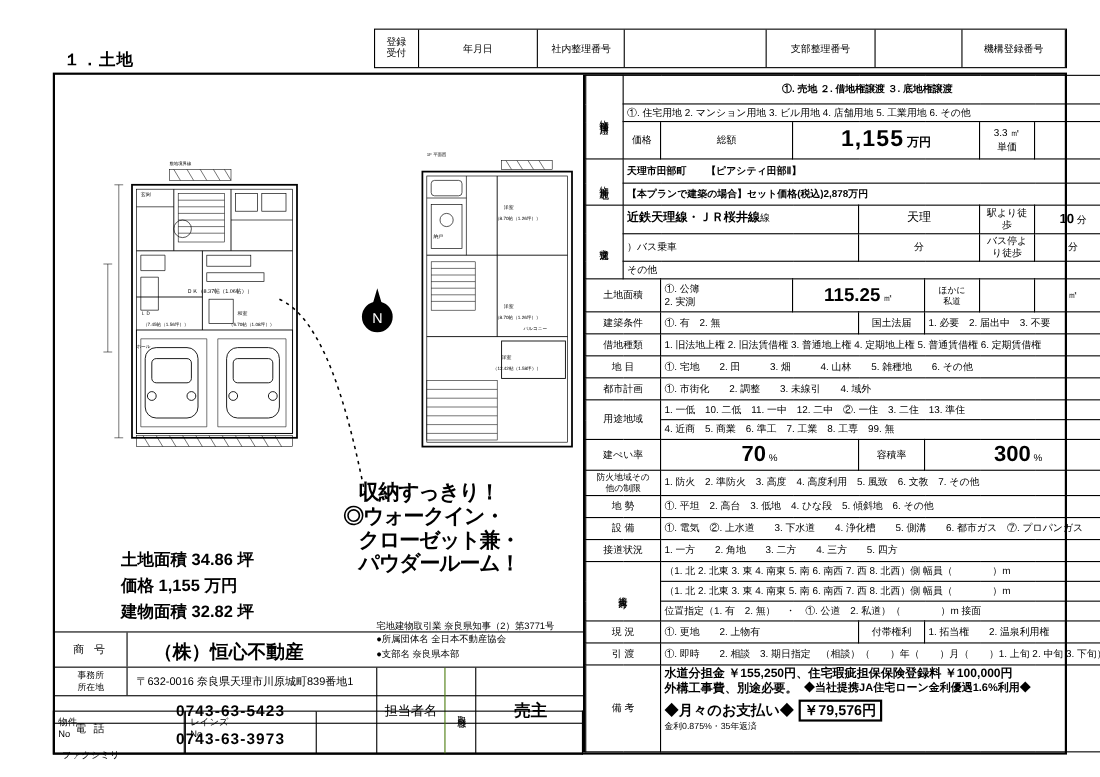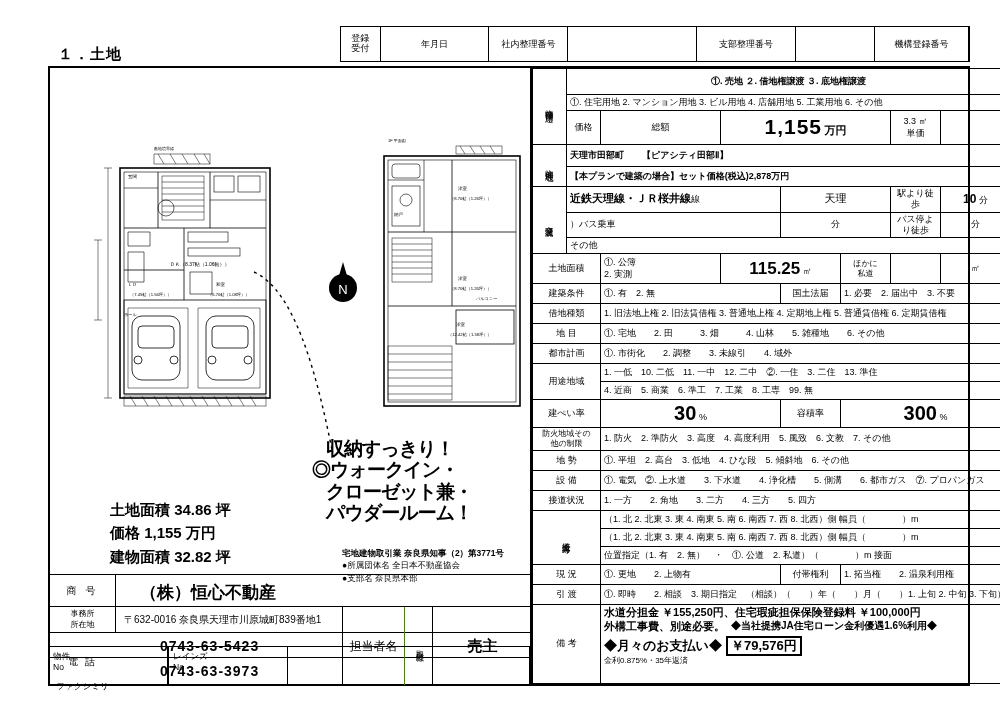--- a/index.html
+++ b/index.html
@@ -74,21 +74,21 @@
   }
 
   
   .company-block { position:absolute; left:0; bottom:0; width:100%; height:110px; border-top:1px solid #000; }
   .cb-row { position:absolute; left:0; width:100%; border-bottom:1px solid #000; }
   .cb-label { position:absolute; left:0; width:66px; top:0; bottom:0; border-right:1px solid #000;
     display:flex; align-items:center; justify-content:center; font-size:10px; letter-spacing:3px;}
   .cb-row1 { top:0; height:32px; }
   .cb-row1 .name { position:absolute; left:90px; top:6px; font-size:17px; font-weight:bold; }
   .cb-lic { position:absolute; left:292px; top:-28px; width:190px; font-size:8.5px; line-height:1.45; }
-  .cb-lic .l1 { font-weight:bold; }
+  .cb-lic .l1 { font-weight:normal;margin-top:16px; }
   .cb-row2 { top:32px; height:26px; }
   .cb-row2 .val { position:absolute; left:74px; top:6px; font-size:10px; }
   .cb-row3 { top:58px; height:25px; }
   .cb-row4 { top:83px; height:27px; border-bottom:none; }
   .cb-tel-label { position:absolute; left:0; width:66px; top:0; bottom:0; border-right:1px solid #000;
     display:flex; align-items:center; justify-content:center; font-size:10px; letter-spacing:2px;margin-top:29px; }
   .cb-tel-val { position:absolute; left:110px; top:5px; font-size:14px; font-weight:bold; letter-spacing:1px; }
   .cb-right-cells { position:absolute; left:292px; top:32px; width:190px; height:78px; border-left:1px solid #000; }
   .cb-rc-1 { position:absolute; left:0; top:0; width:62px; height:100%; border-right:1px solid #4d7c0f; font-size:12px;
              display:flex; align-items:center; justify-content:center;font-family:Liberation Serif, serif; }
@@ -452,21 +452,21 @@
             <td colspan="2" class="ctr" rowspan="2">用途地域</td>
             <td colspan="6">1. 一低　10. 二低　11. 一中　12. 二中　②. 一住　3. 二住　13. 準住</td>
           </tr>
           <tr style="height:18px">
             <td colspan="6">4. 近商　5. 商業　6. 準工　7. 工業　8. 工専　99. 無</td>
           </tr>
 
           <tr style="height:24px">
             <td colspan="2" class="ctr">建ぺい率</td>
             <td colspan="2" class="ctr">
-              <span class="huge">30</span>
+              <span class="huge">70</span>
               <span>%</span>
             </td>
             <td class="ctr">容積率</td>
             <td colspan="3" class="ctr">
               <span class="huge">300</span>
               <span>%</span>
             </td>
           </tr>
 
           <tr style="height:22px">

